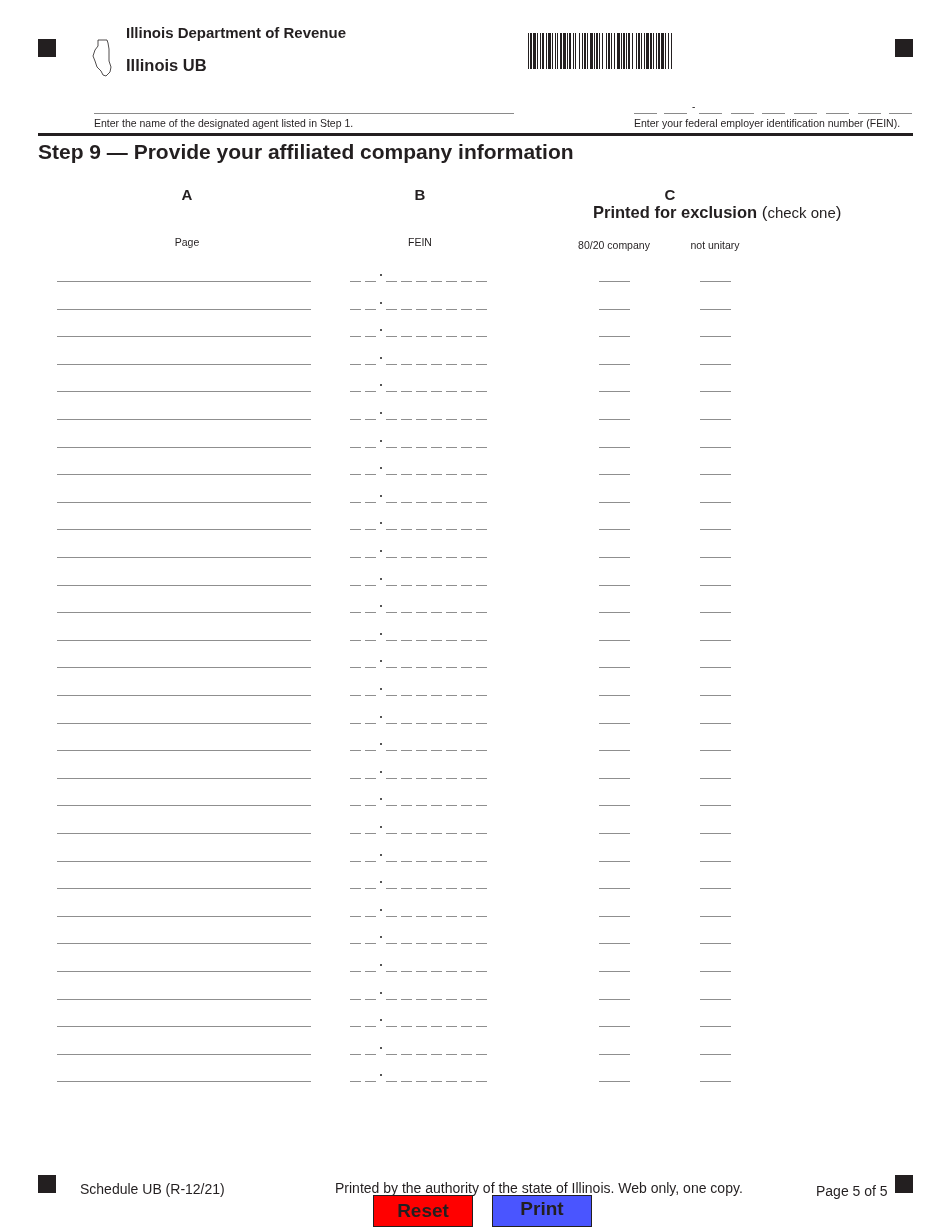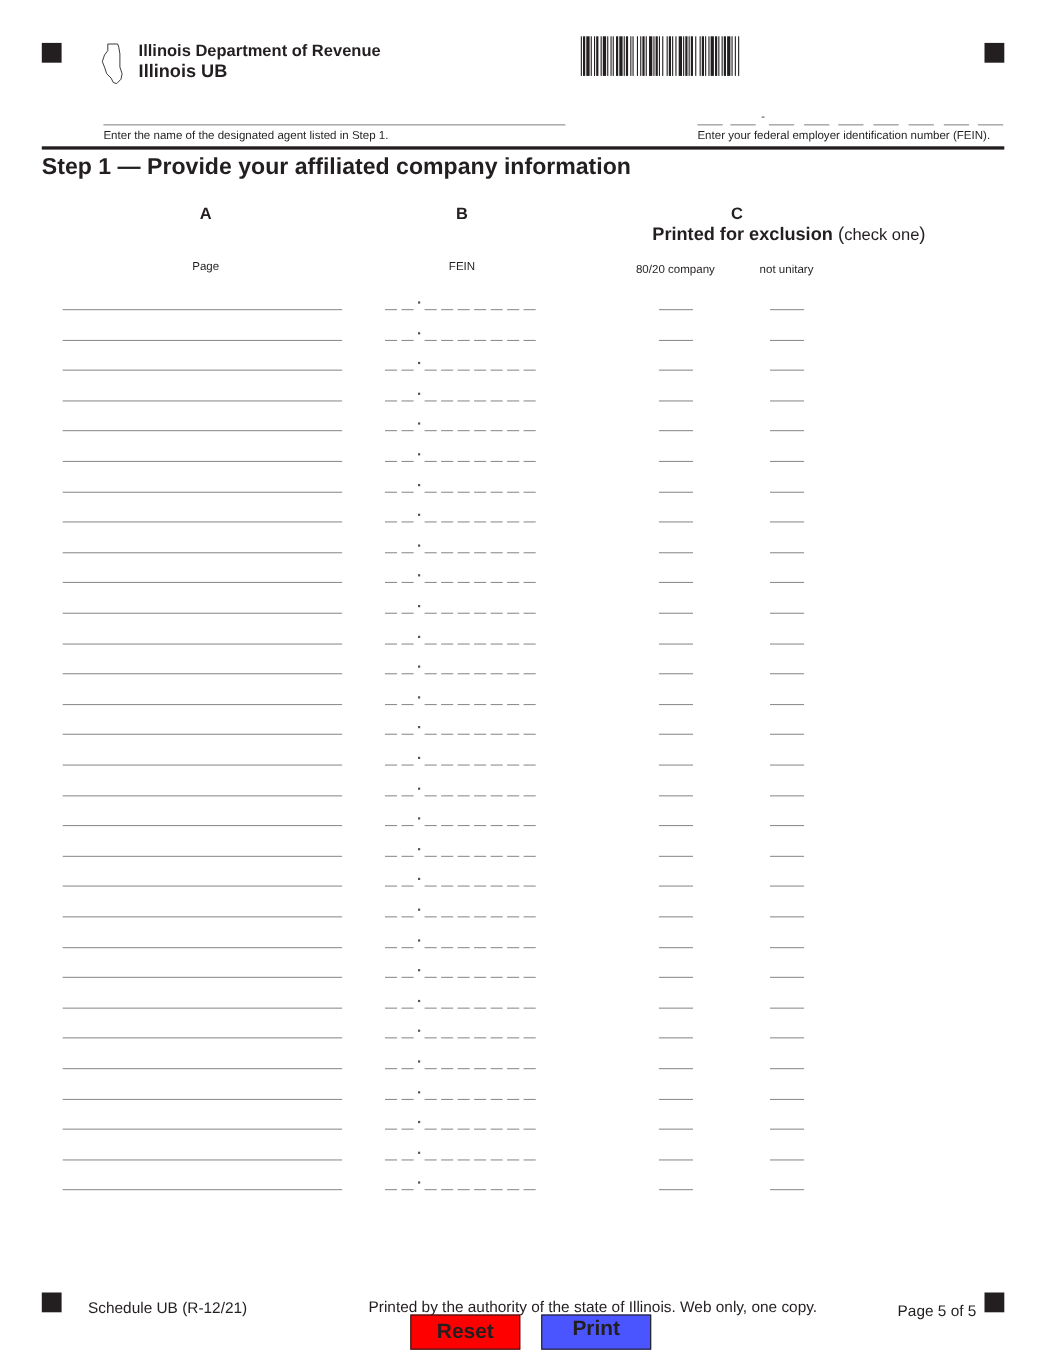--- a/index.html
+++ b/index.html
@@ -52,21 +52,21 @@
 <div class="reg-mark" style="left:38px; top:39px;"></div>
 <div class="reg-mark" style="left:895px; top:39px;"></div>
 <div class="reg-mark" style="left:38px; top:1175px;"></div>
 <div class="reg-mark" style="left:895px; top:1175px;"></div>
 
 <div class="abs" style="left:92px; top:39px; width:24px; height:38px;">
   <svg width="24" height="38" viewBox="0 0 24 38">
     <path d="M6 1 L15 1 L16 4 L17 10 L17 22 L19 28 L18 33 L14 37 L11 36 L9 32 L5 28 L3 22 L1 17 L3 11 L6 7 Z" fill="none" stroke="#231f20" stroke-width="0.8"></path>
   </svg>
 </div>
-<div class="abs agency" style="left:126px; top:38px;">Illinois Department of Revenue</div>
+<div class="abs agency" style="left:126px; top:24px;">Illinois Department of Revenue</div>
 <div class="abs schedule-name" style="left:126px; top:56px;">Illinois UB</div>
 
 <div class="barcode" id="barcode">
     <span style="width: 1px; background: rgb(35, 31, 32);"></span>
     <span style="width: 1px; background: transparent;"></span>
     <span style="width: 2px; background: rgb(35, 31, 32);"></span>
     <span style="width: 1px; background: transparent;"></span>
     <span style="width: 3px; background: rgb(35, 31, 32);"></span>
     <span style="width: 1px; background: transparent;"></span>
     <span style="width: 1px; background: rgb(35, 31, 32);"></span>
@@ -175,21 +175,21 @@
     <div class="abs" style="left: 160px; top: 13px; width: 23px; border-top: 1px solid rgb(138, 138, 138);"></div>
     <div class="abs" style="left: 192px; top: 13px; width: 23px; border-top: 1px solid rgb(138, 138, 138);"></div>
     <div class="abs" style="left: 224px; top: 13px; width: 23px; border-top: 1px solid rgb(138, 138, 138);"></div>
     <div class="abs" style="left: 255px; top: 13px; width: 23px; border-top: 1px solid rgb(138, 138, 138);"></div>
     <div class="abs" style="left: 58px; top: 2px; font-size: 10px; line-height: 10px;">-</div>
   </div>
 <div class="abs small-label" style="left:634px; top:117px;">Enter your federal employer identification number (FEIN).</div>
 
 <div class="thick-rule"></div>
 
-<div class="step-title">Step 1 — Provide your affiliated company information</div>
+<div class="step-title">Step 9 — Provide your affiliated company information</div>
 
 <div class="col-letter" style="left:167px; top:186px; width:40px;">A</div>
 <div class="col-letter" style="left:400px; top:186px; width:40px;">B</div>
 <div class="col-letter" style="left:650px; top:186px; width:40px;">C</div>
 <div class="reason-title" style="left:593px; top:203px;">
   <span>Printed for exclusion</span>
   <span class="check"><span style="font-size:17px;">(</span><span>check one</span><span style="font-size:17px;">)</span></span>
 </div>
 
 <div class="col-sub" style="left:137px; top:236px; width:100px;">Page</div>

